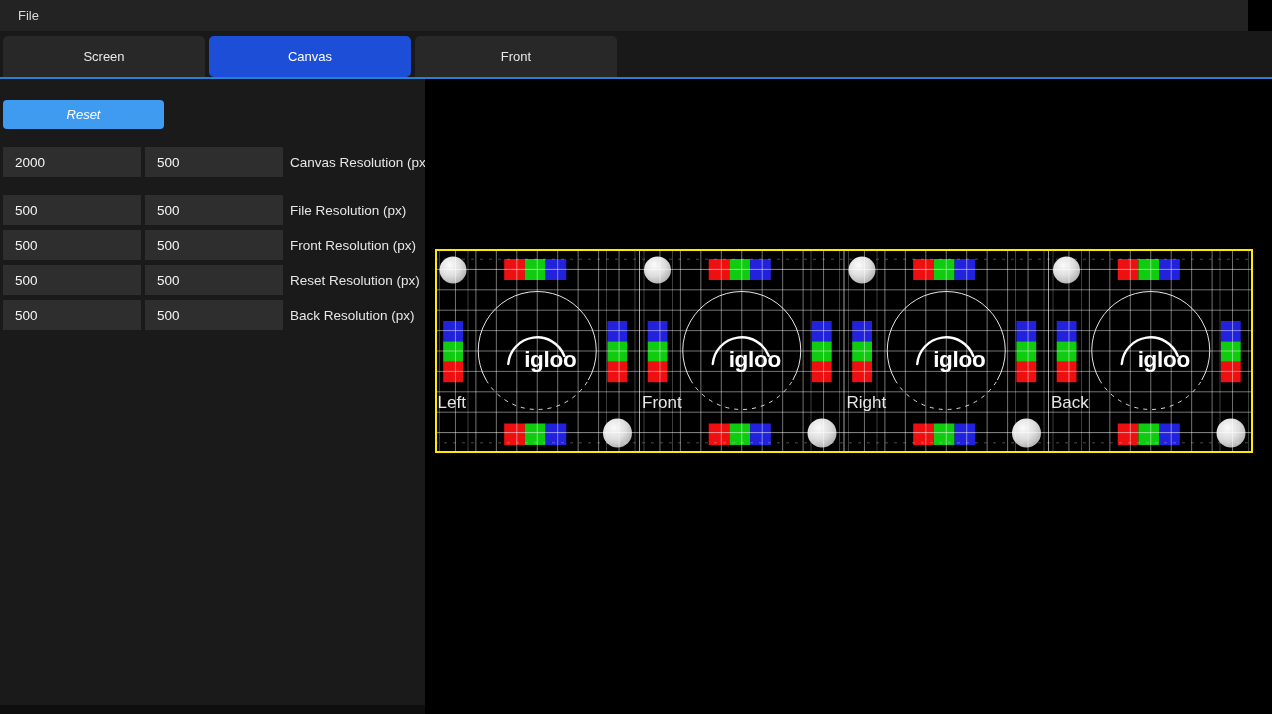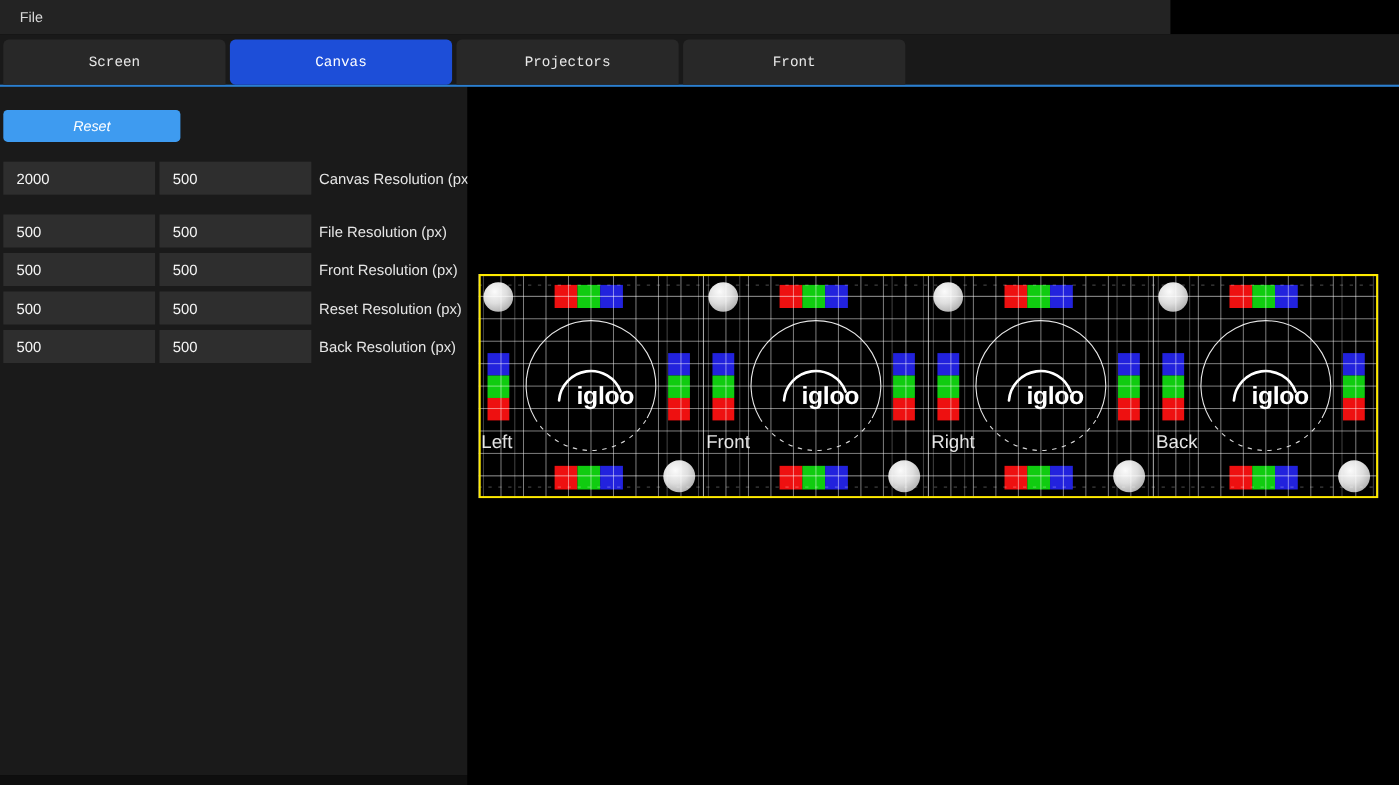--- a/index.html
+++ b/index.html
@@ -4,37 +4,37 @@
 <style>
   html,body{margin:0;padding:0;}
   body{
     width:1272px;height:714px;overflow:hidden;position:relative;
     background:#000;
     font-family:"Liberation Sans","DejaVu Sans",sans-serif;
     -webkit-font-smoothing:antialiased;
   }
   
   #menubar{
-    position:absolute;top:0;left:0;width:1064px;height:31px;
+    position:absolute;top:0;left:0;width:1248px;height:31px;
     background:#232323;color:#d9d9d9;font-size:13px;
     display:flex;align-items:center;
   }
   .menu-item{padding:0 18px;height:100%;display:flex;align-items:center;cursor:default;}
   
   #tabbar{
     position:absolute;top:31px;left:0;width:1272px;height:48px;
     box-sizing:border-box;background:#191919;
     border-bottom:2px solid #2b7fd0;
     display:flex;align-items:flex-end;padding-left:3px;
   }
   .tab{
     width:202px;height:41px;margin-right:4px;
     background:#282828;border-radius:5px 5px 0 0;
     color:#e8e8e8;font-size:13px;
-    display:flex;align-items:center;justify-content:center;cursor:default;font-family:Liberation Mono, monospace;
+    display:flex;align-items:center;justify-content:center;cursor:default;
   }
   .tab.active{color:#fff;border-radius:5px;}
   
   #sidebar{
     position:absolute;top:79px;left:0;width:425px;height:626px;
     background:#1a1a1a;
   }
   #sidebar-footer{
     position:absolute;top:705px;left:0;width:425px;height:9px;background:#0e0e0e;
   }
@@ -63,21 +63,20 @@
 </head>
 <body>
 
 <div id="menubar">
   <span class="menu-item">File</span>
 </div>
 
 <div id="tabbar" style="border-bottom-color: rgb(43, 127, 208);">
     <div class="tab">Screen</div>
     <div class="tab active" style="background: #1d4ed8;">Canvas</div>
-    <div class="tab">Projectors</div>
     <div class="tab">Front</div>
   </div>
 
 <div id="sidebar">
   <button id="reset" style="background: rgb(62, 155, 240); font-style: italic;">Reset</button>
   <div id="rows">
       <div class="row gap-after">
         <input class="field" type="text" value="2000" style="">
         <input class="field" type="text" value="500" style="">
         <span class="rowlabel">Canvas Resolution (px)</span>

